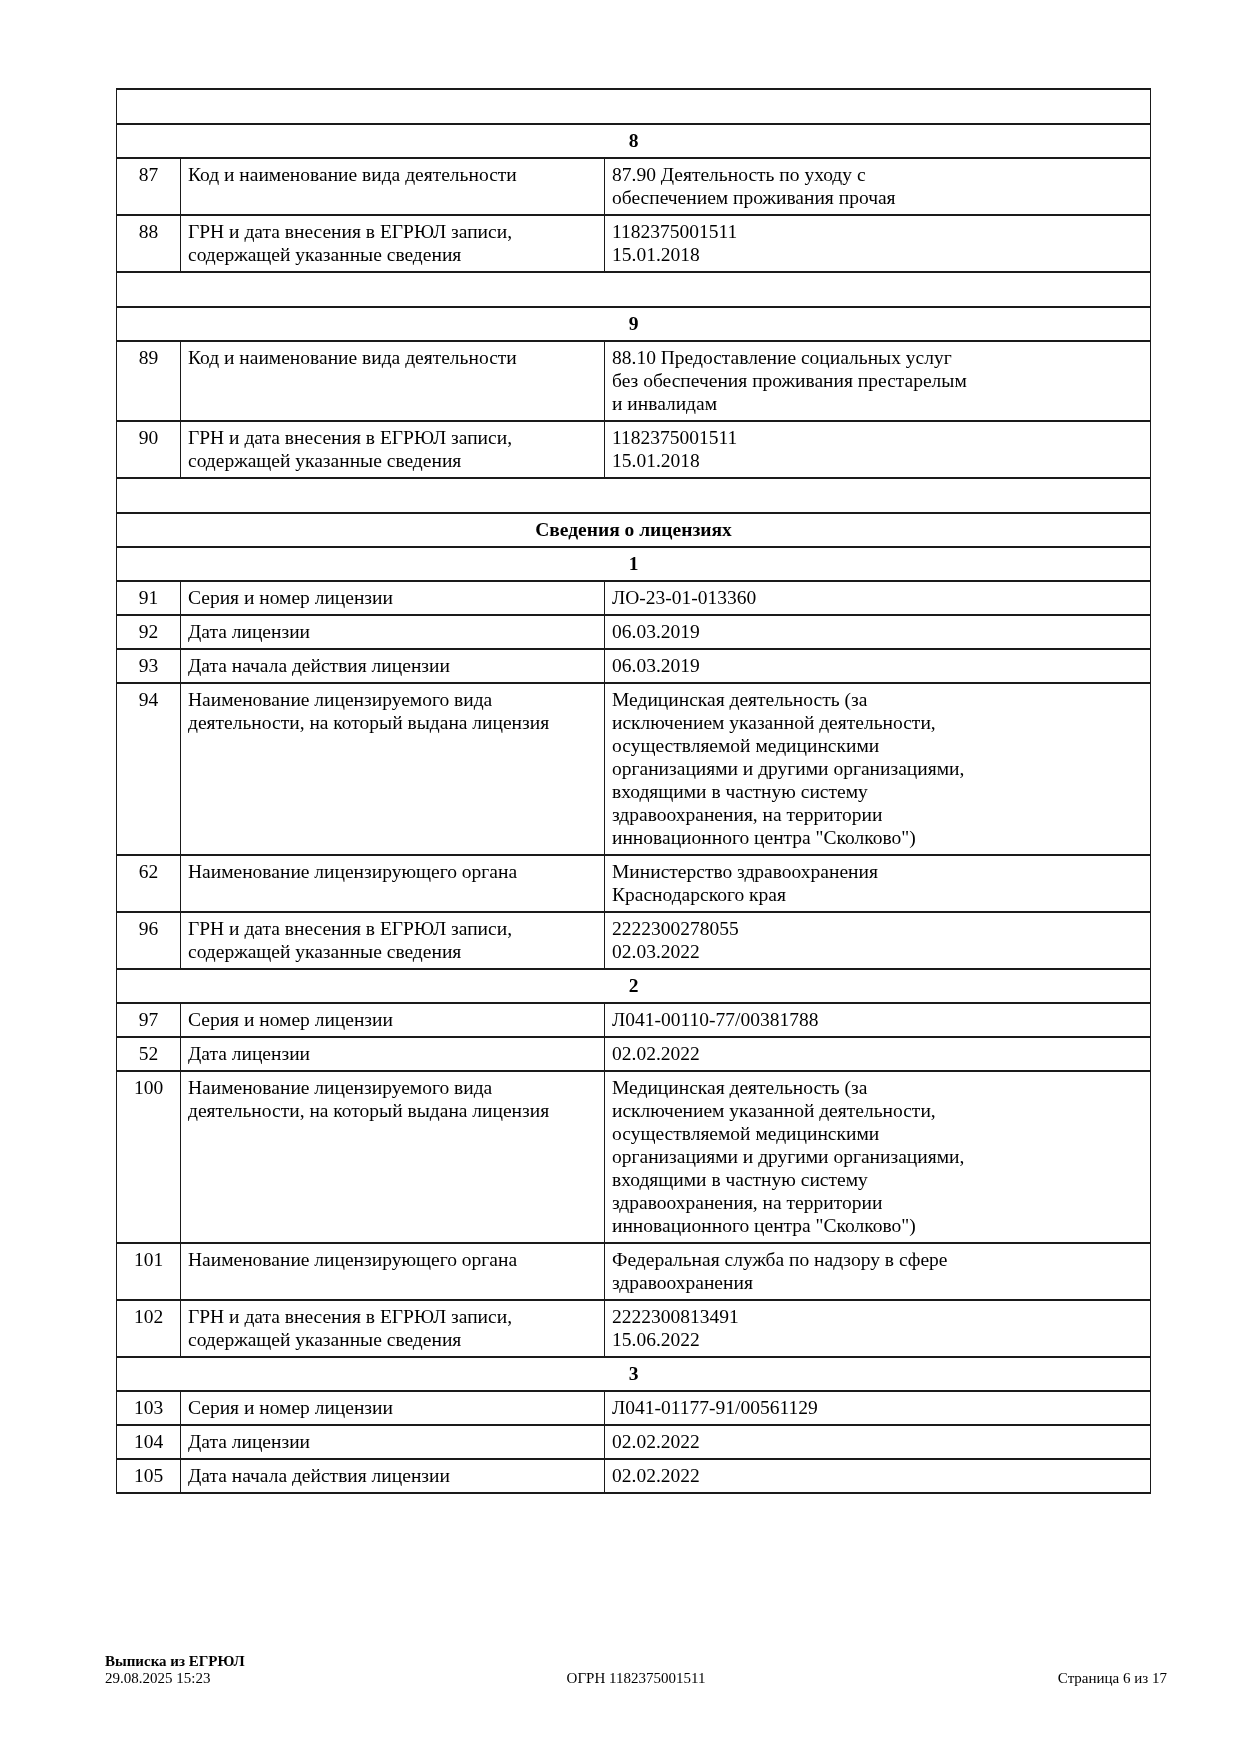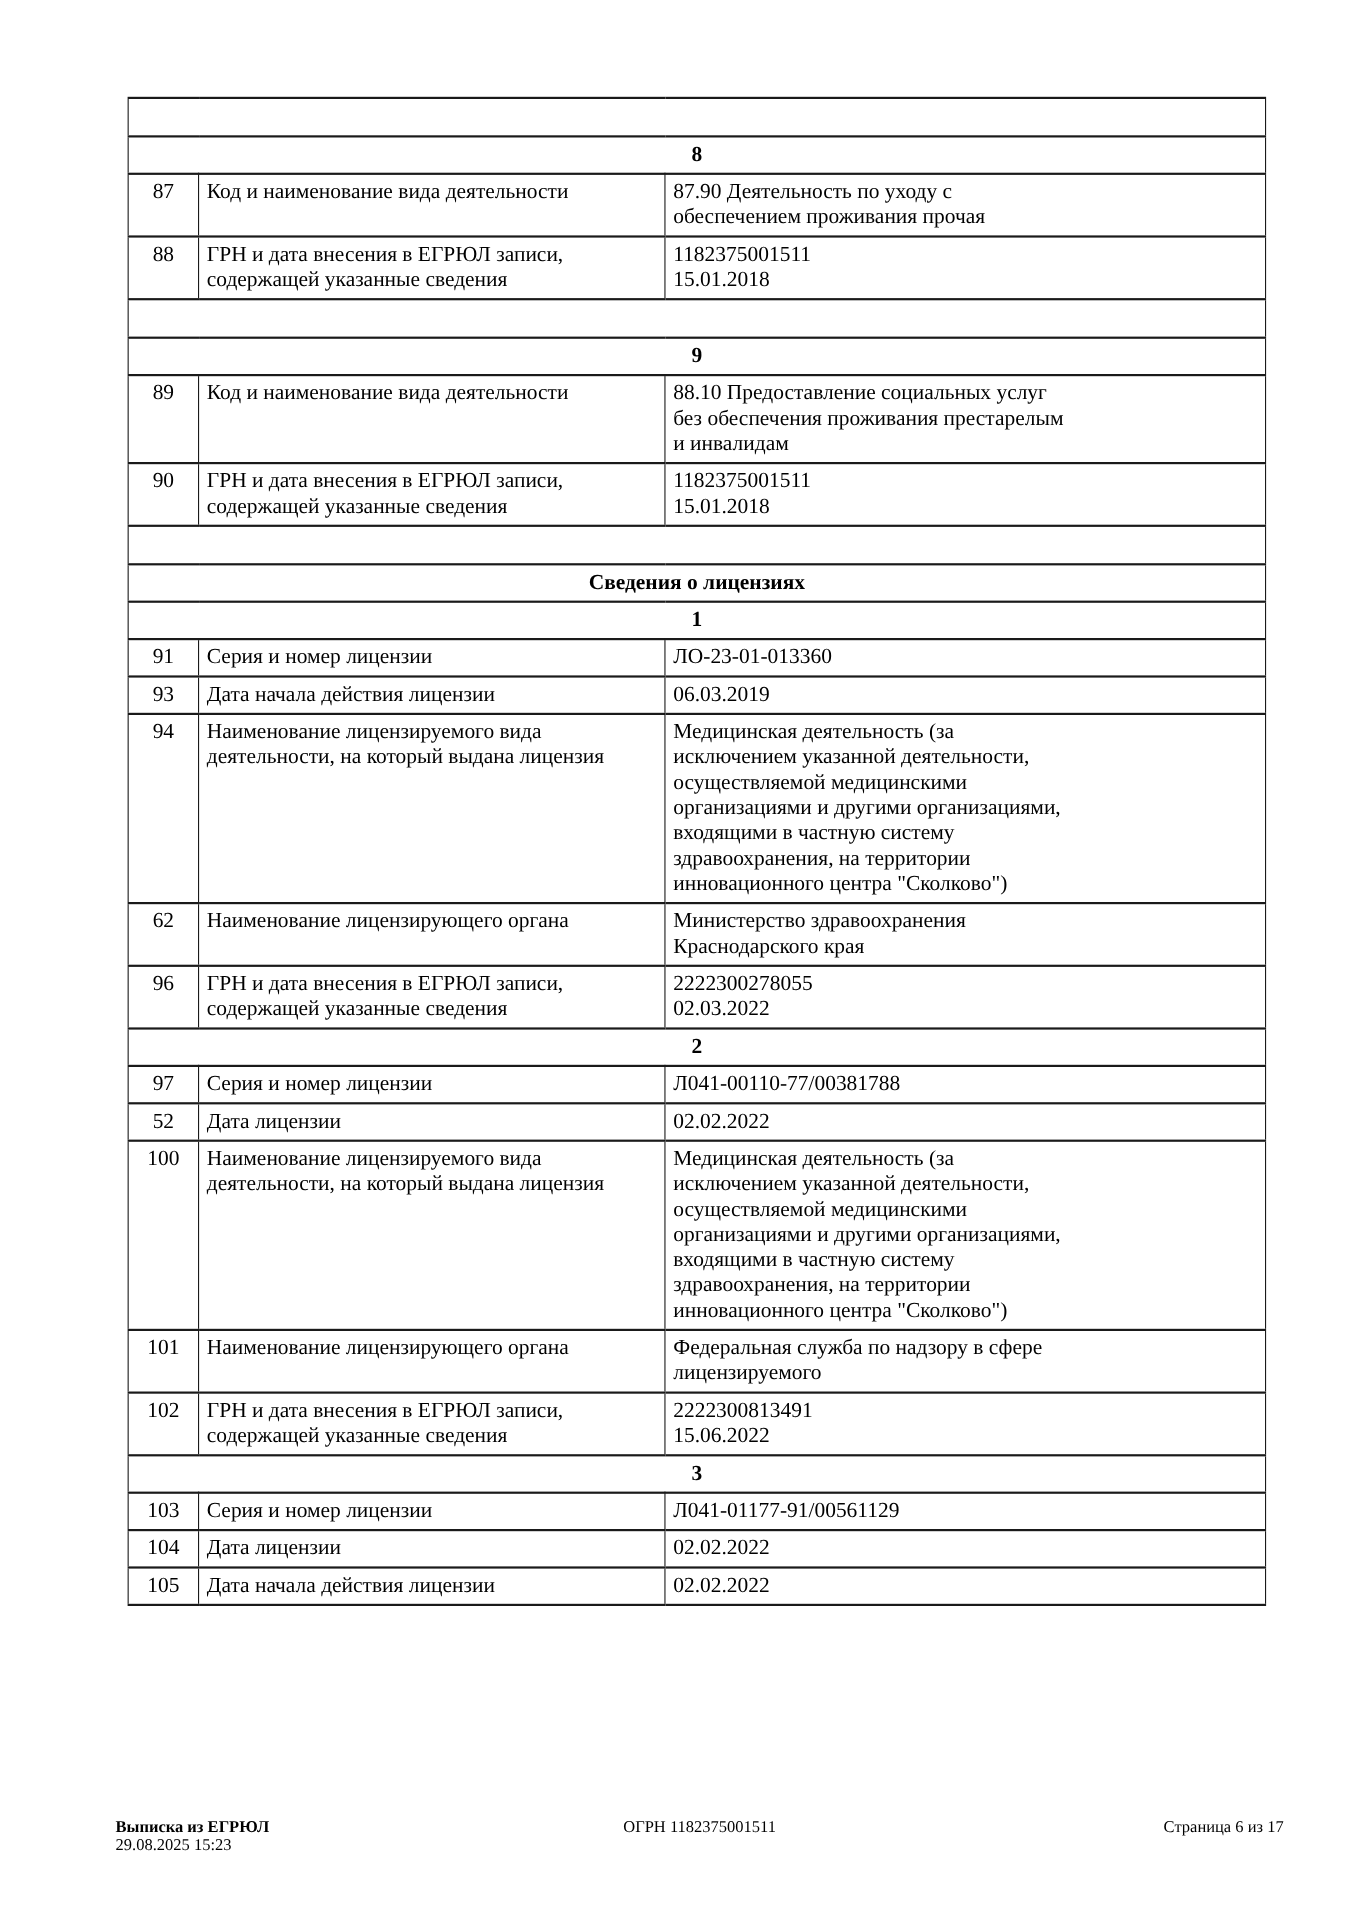--- a/index.html
+++ b/index.html
@@ -46,21 +46,21 @@
     height: 24px;
     padding: 4px 7px 5px 7px;
   }
   .footer {
     position: absolute;
     left: 105px;
     top: 1653px;
     width: 1062px;
     display: flex;
     justify-content: space-between;
-    align-items: flex-start;
+    align-items: flex-end;
     font-size: 15px;
     line-height: 17px;
   }
   .footer .f-left  { width: 34%; text-align: left; }
   .footer .f-center{ width: 32%; text-align: center; font-family: Liberation Serif, serif; }
   .footer .f-right { width: 34%; text-align: right; }
   .footer .doc-title { font-weight: bold; }
 </style>
 </head>
 <body>
@@ -119,20 +119,25 @@
         <tr class="section-row">
           <td colspan="3">Сведения о лицензиях</td>
         </tr>
         <tr class="section-row">
           <td colspan="3">1</td>
         </tr>
         <tr>
           <td class="num">91</td>
           <td>Серия и номер лицензии</td>
           <td>ЛО-23-01-013360</td>
+        </tr>
+        <tr>
+          <td class="num">92</td>
+          <td>Дата лицензии</td>
+          <td>06.03.2019</td>
         </tr>
         <tr>
           <td class="num">93</td>
           <td>Дата начала действия лицензии</td>
           <td>06.03.2019</td>
         </tr>
         <tr>
           <td class="num">94</td>
           <td>Наименование лицензируемого вида
 деятельности, на который выдана лицензия</td>
@@ -179,21 +184,21 @@
 осуществляемой медицинскими
 организациями и другими организациями,
 входящими в частную систему
 здравоохранения, на территории
 инновационного центра "Сколково")</td>
         </tr>
         <tr>
           <td class="num">101</td>
           <td>Наименование лицензирующего органа</td>
           <td>Федеральная служба по надзору в сфере
-лицензируемого</td>
+здравоохранения</td>
         </tr>
         <tr>
           <td class="num">102</td>
           <td>ГРН и дата внесения в ЕГРЮЛ записи,
 содержащей указанные сведения</td>
           <td>2222300813491
 15.06.2022</td>
         </tr>
         <tr class="section-row">
           <td colspan="3">3</td>

